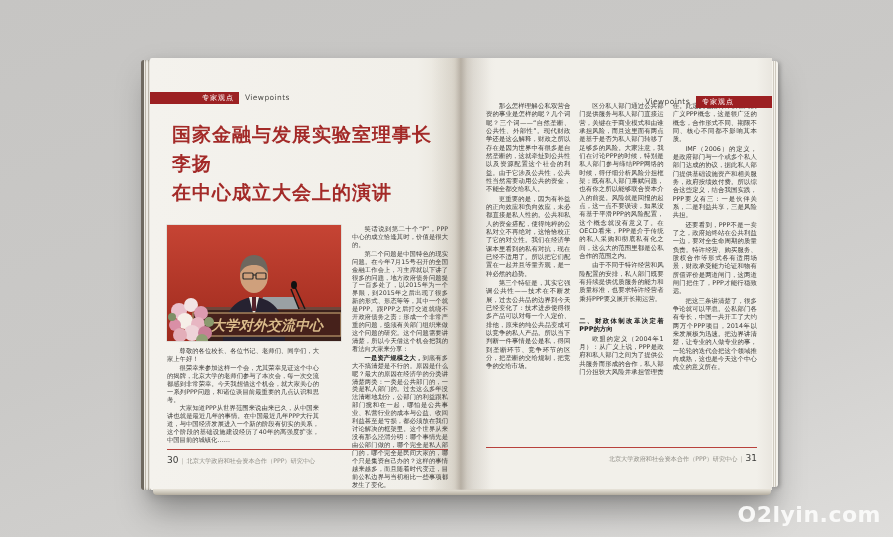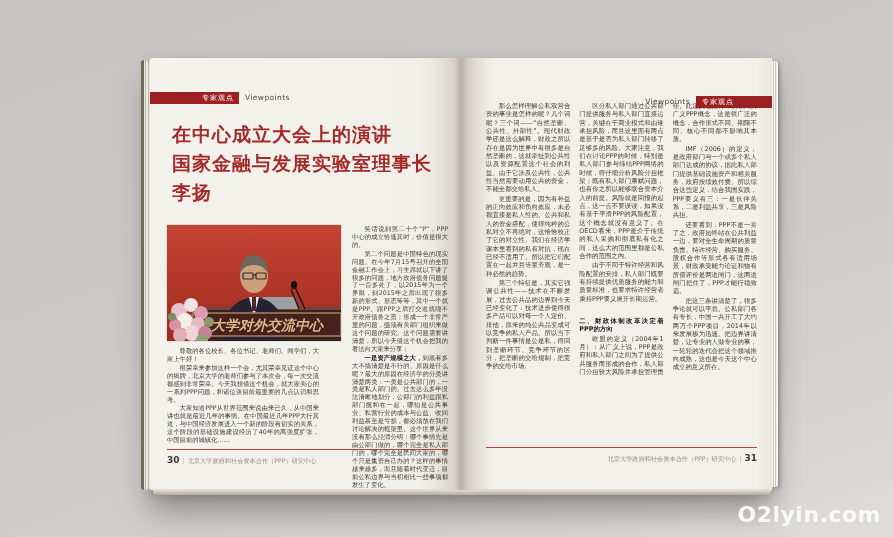--- a/index.html
+++ b/index.html
@@ -35,21 +35,21 @@
     font-size:19px;line-height:29px;letter-spacing:1px;}
   .lbody{position:absolute;top:167px;left:17px;right:13px;bottom:44px;display:flex;}
   .colA{width:178px;flex:0 0 auto;}
   .colB{flex:1;margin-left:7px;}
   .photo{width:174px;height:116px;display:block;margin-bottom:6px;box-shadow:0 0 0 .5px rgba(0,0,0,.15);}
   .bodytext p{margin:0 0 1px 0;font-size:6.3px;line-height:1.26;color:#3c3b39;text-align:justify;text-indent:2em;}
   .bodytext p b{color:#222;}
   .colA .bodytext{width:152px;}
   .lfooter{position:absolute;left:17px;right:13px;bottom:24px;border-top:1px solid #b8413c;
     padding-top:5px;font-size:6.2px;color:#8f8d86;}
-  .pgnum{font-size:9px;color:#3a3a38;font-weight:bold;}
+  .pgnum{font-size:9px;color:#3a3a38;font-weight:normal;}
   .fsep{margin:0 3px;color:#b3b1aa;}
 
   
   .rbody{position:absolute;top:44px;left:25px;right:15px;bottom:48px;
     column-count:3;column-gap:9px;}
   .rbody p{margin:0 0 1px 0;font-size:6.4px;line-height:1.3;color:#3c3b39;text-align:justify;text-indent:2em;}
   .rbody p.h{text-indent:0;font-weight:bold;color:#222;margin-top:14px;}
   .rfooter{position:absolute;left:25px;right:15px;bottom:26px;border-top:1px solid #b8413c;
     padding-top:5px;font-size:6.2px;color:#8f8d86;text-align:right;}
 
@@ -66,22 +66,22 @@
 
     <div class="page page-left">
       <div class="ltag">
         <div class="redbar l">
           <span>专家观点</span>
         </div>
         <span class="vp">Viewpoints</span>
       </div>
 
       <div class="title">
+        <div>国家金融与发展实验室理事长李扬</div>
         <div>在中心成立大会上的演讲</div>
-        <div>国家金融与发展实验室理事长李扬</div>
       </div>
 
       <div class="lbody">
         <div class="colA">
 
           <svg class="photo" viewBox="0 0 174 116">
             <defs>
               <linearGradient id="redg" x1="0" y1="0" x2="0" y2="1">
                 <stop offset="0" stop-color="#c64434"></stop>
                   <stop offset="1" stop-color="#9e2a1d"></stop>

